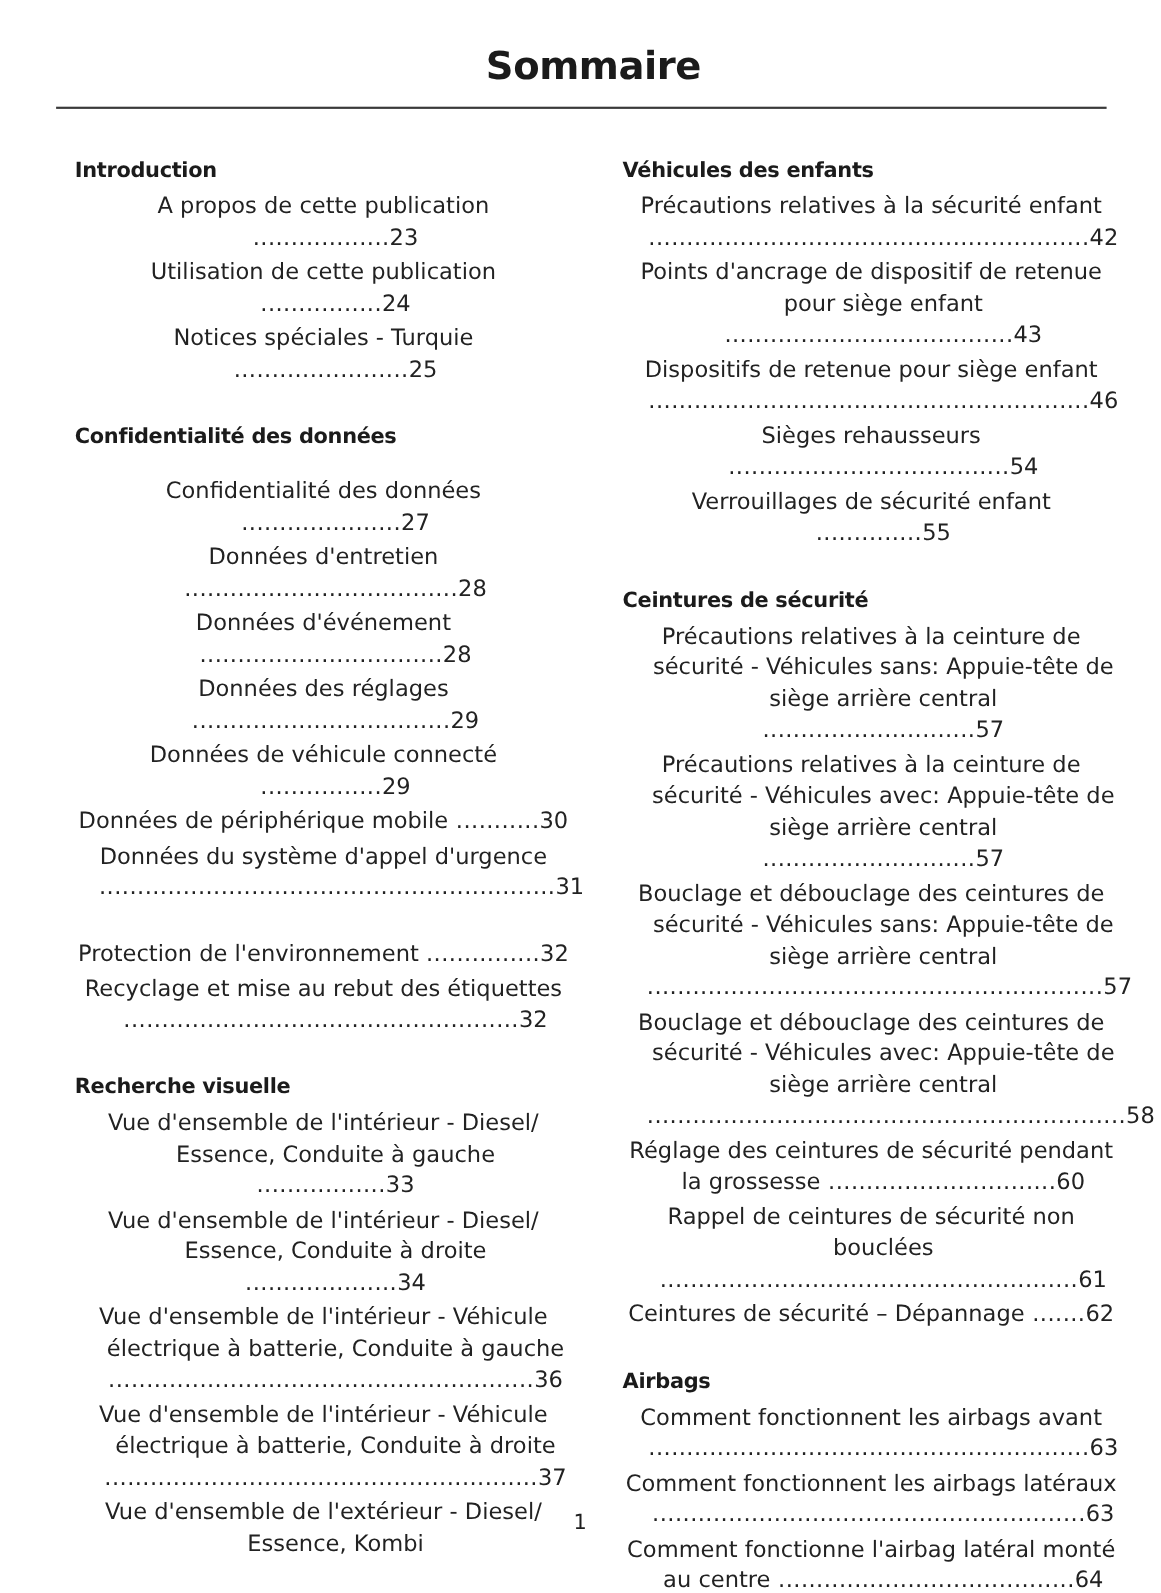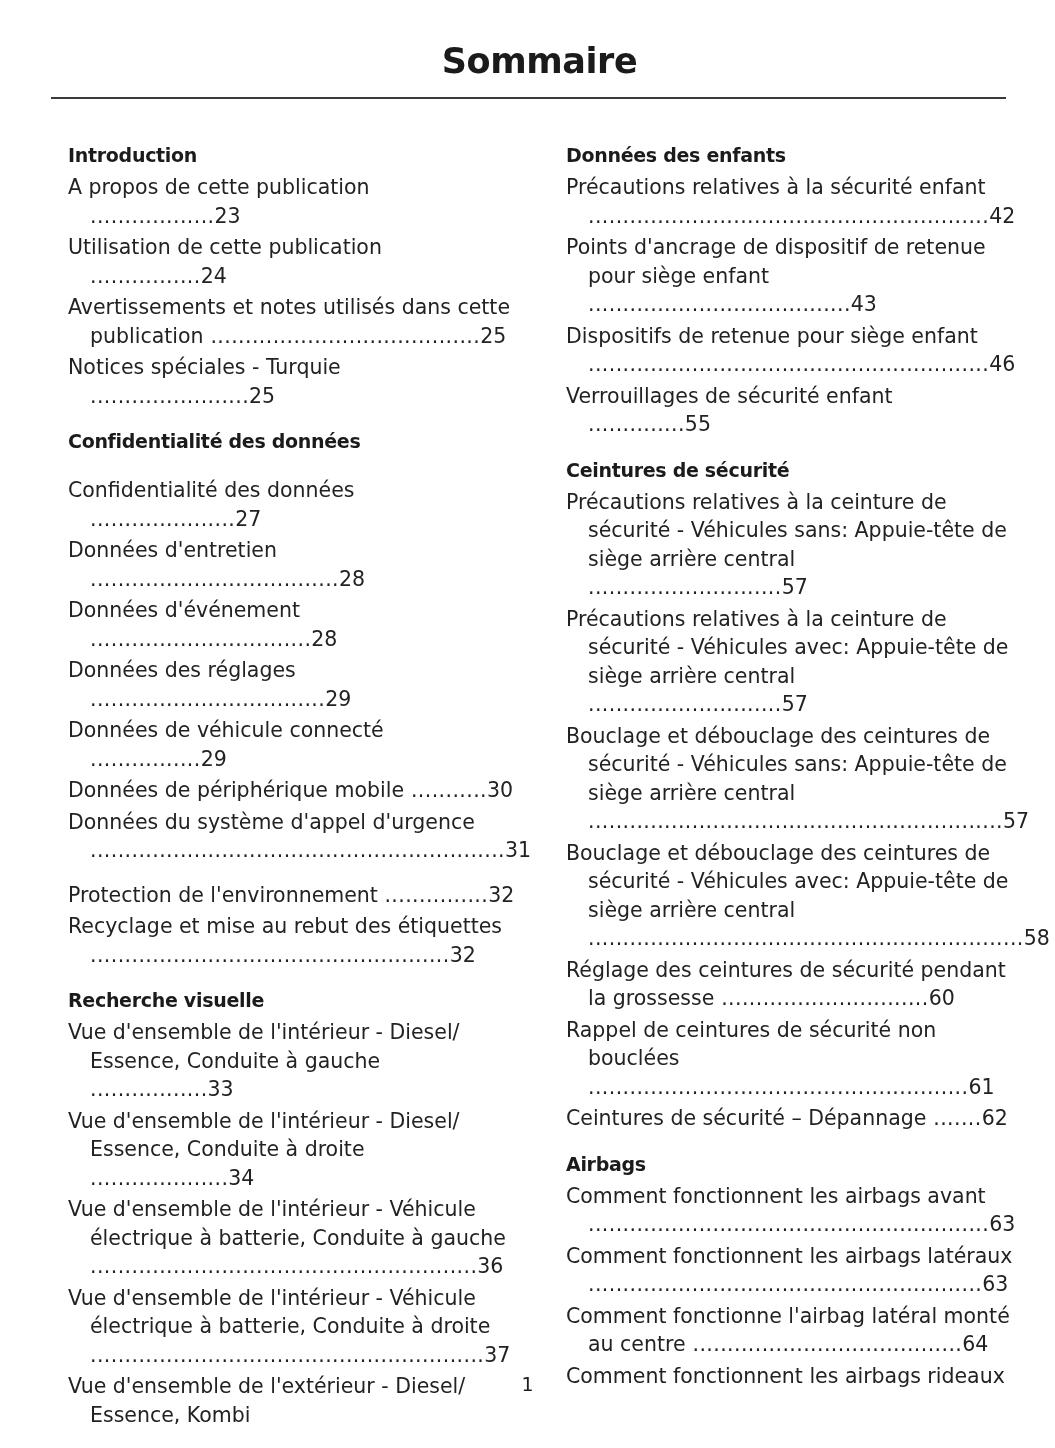--- a/index.html
+++ b/index.html
@@ -71,21 +71,21 @@
   .column.right {
     width: 452px;
     flex: 0 0 452px;
   }
 
   
   .toc-section {
     margin: 0 0 0 0;
   }
   .toc-section + .toc-section {
-    margin-top: 16px;
+    margin-top: 32px;
   }
   .section-heading {
     font-size: 19px;
     font-weight: 700;
     letter-spacing: -0.3px;
     line-height: 30px;
     color: #1b1b1b;
     margin: 0 0 3px 0;
     white-space: nowrap;
   }
@@ -95,20 +95,21 @@
 
   
   .toc-entry {
     font-size: 20.5px;
     line-height: 28.5px;
     color: #222222;
     margin: 0 0 3px 0;
     padding-left: 22px;
     text-indent: -22px;
     word-spacing: 0px;
+    text-align: center;
   }
   .toc-entry .leader {
     letter-spacing: 0.4px;
   }
   .toc-entry .pg {
     white-space: nowrap;
   }
 
   
   .page-footer {
@@ -131,21 +132,20 @@
     <div class="page-title">Sommaire</div>
     <div class="header-rule"></div>
   </div>
 
   <div class="columns">
     <div class="column left">
         <div class="toc-section">
           <div class="section-heading">Introduction</div>
           <div class="toc-entry"><span>A propos de cette publication</span><span class="leader"> ..................</span><span class="pg">23</span></div>
           <div class="toc-entry"><span>Utilisation de cette publication</span><span class="leader"> ................</span><span class="pg">24</span></div>
-          <div class="toc-entry"><span>Avertissements et notes utilisés dans cette publication</span><span class="leader"> .......................................</span><span class="pg">25</span></div>
           <div class="toc-entry"><span>Notices spéciales - Turquie</span><span class="leader"> .......................</span><span class="pg">25</span></div>
         </div>
         <div class="toc-section">
           <div class="section-heading spaced-after">Confidentialité des données</div>
           <div class="toc-entry"><span>Confidentialité des données</span><span class="leader"> .....................</span><span class="pg">27</span></div>
           <div class="toc-entry"><span>Données d'entretien</span><span class="leader"> ....................................</span><span class="pg">28</span></div>
           <div class="toc-entry"><span>Données d'événement</span><span class="leader"> ................................</span><span class="pg">28</span></div>
           <div class="toc-entry"><span>Données des réglages</span><span class="leader"> ..................................</span><span class="pg">29</span></div>
           <div class="toc-entry"><span>Données de véhicule connecté</span><span class="leader"> ................</span><span class="pg">29</span></div>
           <div class="toc-entry"><span>Données de périphérique mobile</span><span class="leader"> ...........</span><span class="pg">30</span></div>
@@ -159,24 +159,25 @@
           <div class="section-heading">Recherche visuelle</div>
           <div class="toc-entry"><span>Vue d'ensemble de l'intérieur - Diesel/ Essence, Conduite à gauche</span><span class="leader"> .................</span><span class="pg">33</span></div>
           <div class="toc-entry"><span>Vue d'ensemble de l'intérieur - Diesel/ Essence, Conduite à droite</span><span class="leader"> ....................</span><span class="pg">34</span></div>
           <div class="toc-entry"><span>Vue d'ensemble de l'intérieur - Véhicule électrique à batterie, Conduite à gauche </span><span class="leader"> ........................................................</span><span class="pg">36</span></div>
           <div class="toc-entry"><span>Vue d'ensemble de l'intérieur - Véhicule électrique à batterie, Conduite à droite</span><span class="leader"> .........................................................</span><span class="pg">37</span></div>
           <div class="toc-entry"><span>Vue d'ensemble de l'extérieur - Diesel/ Essence, Kombi</span></div>
         </div>
       </div>
     <div class="column right">
         <div class="toc-section">
-          <div class="section-heading">Données des enfants</div>
+          <div class="section-heading">Véhicules des enfants</div>
           <div class="toc-entry"><span>Précautions relatives à la sécurité enfant</span><span class="leader"> ..........................................................</span><span class="pg">42</span></div>
           <div class="toc-entry"><span>Points d'ancrage de dispositif de retenue pour siège enfant</span><span class="leader"> ......................................</span><span class="pg">43</span></div>
           <div class="toc-entry"><span>Dispositifs de retenue pour siège enfant</span><span class="leader"> ..........................................................</span><span class="pg">46</span></div>
+          <div class="toc-entry"><span>Sièges rehausseurs </span><span class="leader"> .....................................</span><span class="pg">54</span></div>
           <div class="toc-entry"><span>Verrouillages de sécurité enfant</span><span class="leader"> ..............</span><span class="pg">55</span></div>
         </div>
         <div class="toc-section">
           <div class="section-heading">Ceintures de sécurité</div>
           <div class="toc-entry"><span>Précautions relatives à la ceinture de sécurité - Véhicules sans: Appuie-tête de siège arrière central</span><span class="leader"> ............................</span><span class="pg">57</span></div>
           <div class="toc-entry"><span>Précautions relatives à la ceinture de sécurité - Véhicules avec: Appuie-tête de siège arrière central</span><span class="leader"> ............................</span><span class="pg">57</span></div>
           <div class="toc-entry"><span>Bouclage et débouclage des ceintures de sécurité - Véhicules sans: Appuie-tête de siège arrière central</span><span class="leader"> ............................................................</span><span class="pg">57</span></div>
           <div class="toc-entry"><span>Bouclage et débouclage des ceintures de sécurité - Véhicules avec: Appuie-tête de siège arrière central</span><span class="leader"> ...............................................................</span><span class="pg">58</span></div>
           <div class="toc-entry"><span>Réglage des ceintures de sécurité pendant la grossesse</span><span class="leader"> ..............................</span><span class="pg">60</span></div>
           <div class="toc-entry"><span>Rappel de ceintures de sécurité non bouclées </span><span class="leader"> .......................................................</span><span class="pg">61</span></div>

